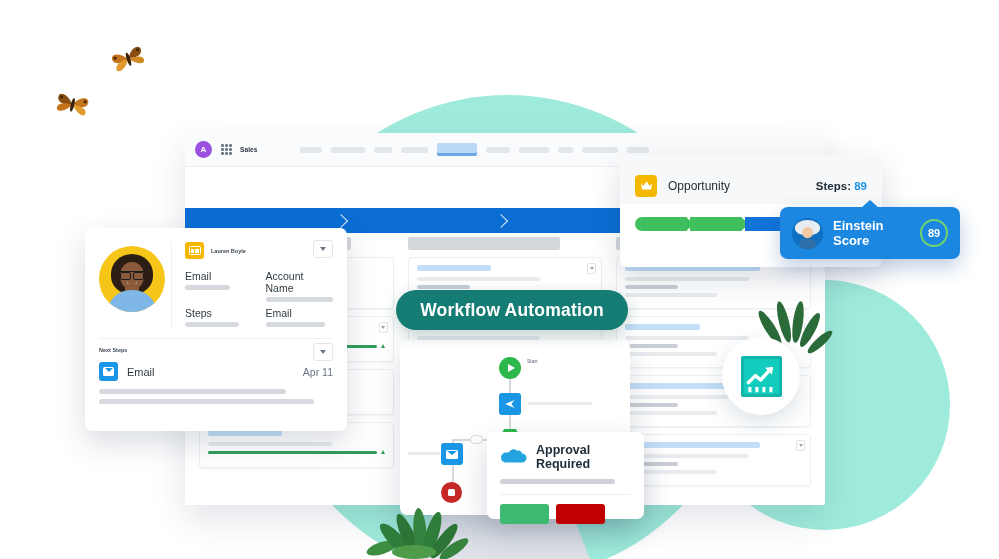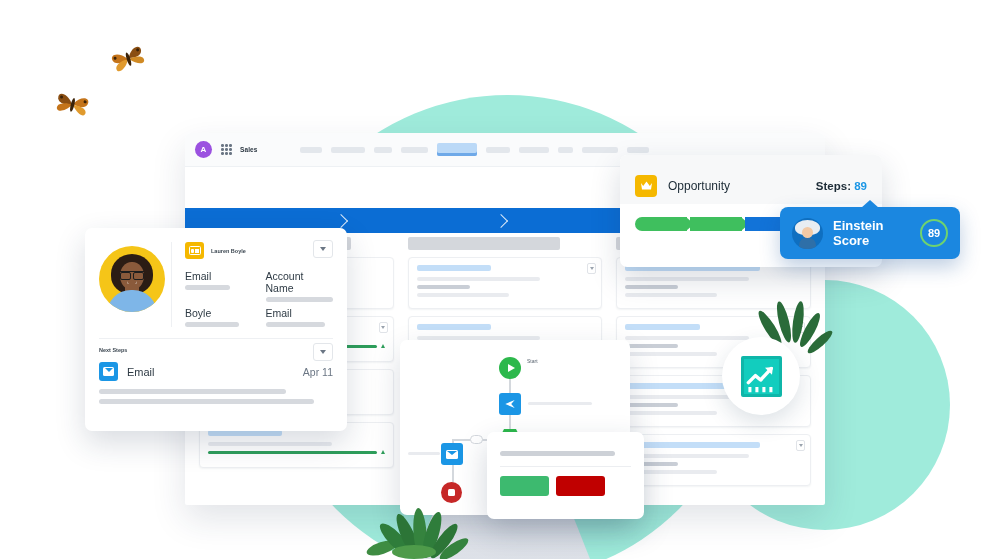--- a/index.html
+++ b/index.html
@@ -558,21 +558,21 @@
         <div class="fgrid">
           <div>
             <div class="flabel">Email</div>
             <div class="fvalue" style="width:66%"></div>
           </div>
           <div>
             <div class="flabel">Account Name</div>
             <div class="fvalue" style="width:100%"></div>
           </div>
           <div>
-            <div class="flabel">Boyle</div>
+            <div class="flabel">Steps</div>
             <div class="fvalue" style="width:80%"></div>
           </div>
           <div>
             <div class="flabel">Email</div>
             <div class="fvalue" style="width:88%"></div>
           </div>
         </div>
       </div>
     </div>
 
@@ -657,20 +657,28 @@
     </div>
 
     <div class="wf-node node-email">
       <div class="env2"></div>
     </div>
 
     <div class="wf-node node-stop"></div>
   </div>
 
   <div id="approval-popup">
+    <div class="ap-head">
+      <div class="cloud-icon">
+        <svg viewBox="0 0 54 34">
+          <path d="M20 4c4-5 11-5 14 0 4-2 9 0 10 5 5 0 9 4 9 9s-4 9-9 9H13C7 27 2 23 2 17s5-10 11-10c2 0 5 .4 7-3z" fill="#22A4E0"></path>
+        </svg>
+      </div>
+      <div class="ap-title">Approval Required</div>
+    </div>
     <div class="ap-sub"></div>
     <div class="ap-divider"></div>
     <div class="ap-buttons">
       <div class="ap-btn approve"></div>
       <div class="ap-btn reject"></div>
     </div>
   </div>
 
   <svg style="position:absolute;left:748px;top:298px;width:86px;height:70px;z-index:27">
     <g fill="#2A6B39">
@@ -727,14 +735,15 @@
       <path d="M20 17 C13 6, 3 7, 5 14 C6.5 19, 15 19, 20 17 Z" fill="#8A4E12"></path>
       <path d="M20 17 C14 27, 5 28, 6 22 C7 18, 15 16, 20 17 Z" fill="#C4741A"></path>
       <path d="M21 16 C27 5, 37 6, 35 13 C33.5 18, 26 18, 21 16 Z" fill="#C4741A"></path>
       <path d="M21 17 C28 26, 36 27, 35 21 C34 17, 26 16, 21 17 Z" fill="#E09A2E"></path>
       <ellipse cx="20.5" cy="17" rx="1.8" ry="7" fill="#3A2208"></ellipse>
       <circle cx="8" cy="12" r="1.5" fill="#3A2208"></circle>
       <circle cx="32" cy="11" r="1.5" fill="#3A2208"></circle>
     </g>
   </svg>
 
+  <div class="pill" id="pill-workflow">Workflow Automation</div>
 
 </div>
 
 </body></html>

